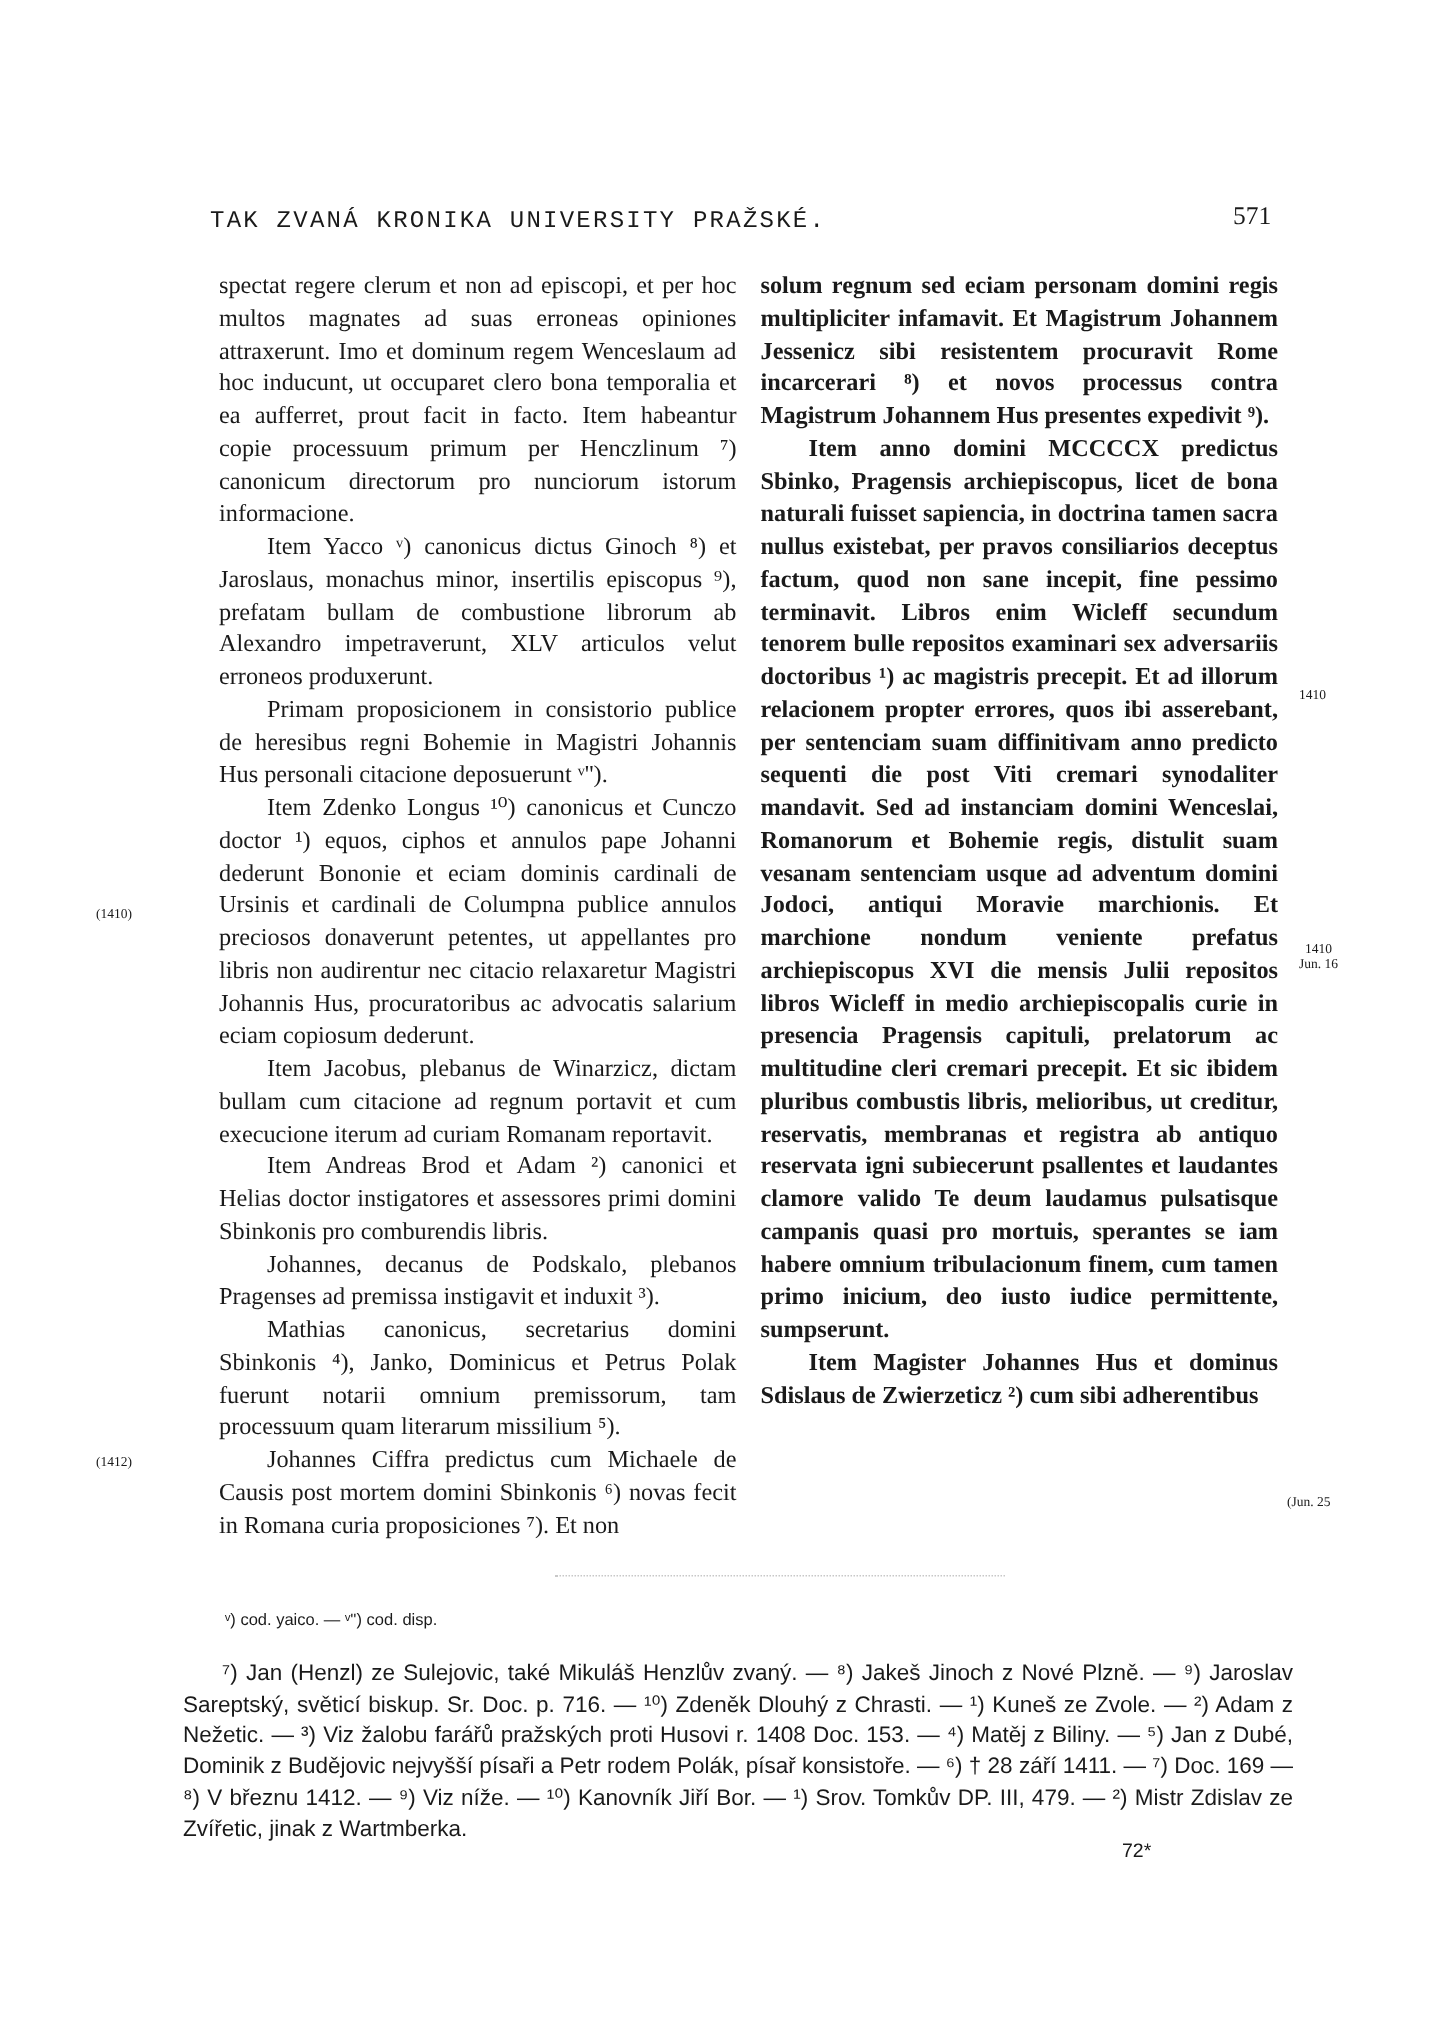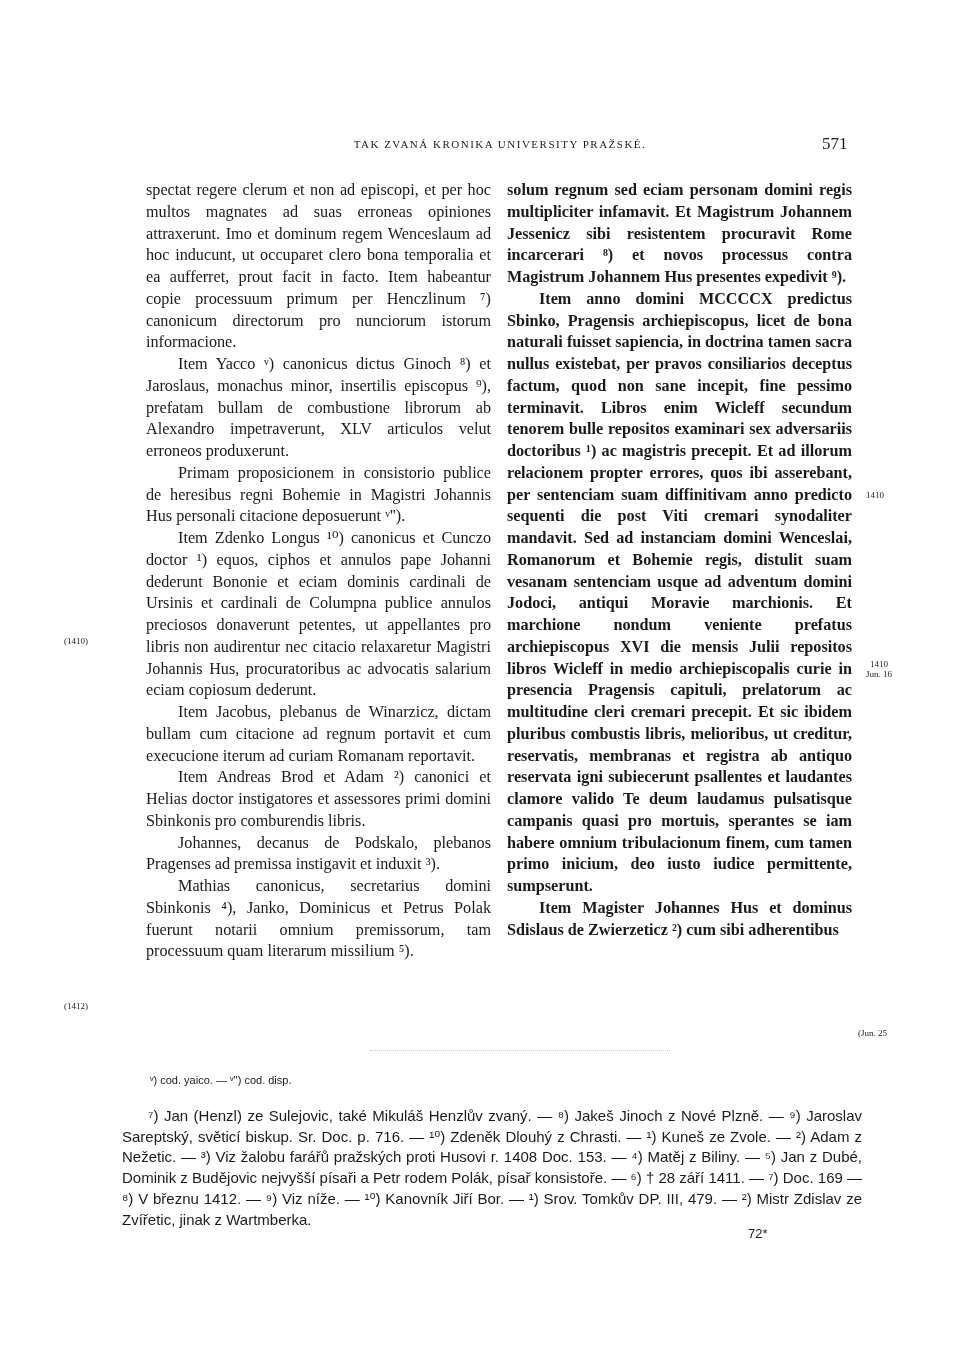--- a/index.html
+++ b/index.html
@@ -3,35 +3,35 @@
   <meta charset="utf-8">
   <style>
     html, body { margin: 0; padding: 0; background: #ffffff; }
     body {
       width: 960px; height: 1352px; position: relative; overflow: hidden;
       font-family: "Liberation Serif", "DejaVu Serif", serif;
       color: #1a1a1a;
     }
     .running-head {
       position: absolute; top: 138px; left: 140px; width: 720px;
-      font-size: 11px; letter-spacing: 1.5px; text-align: center;
+      font-size: 16px; letter-spacing: 1.5px; text-align: left; font-family: Liberation Mono, monospace;
     }
     .page-number {
       position: absolute; top: 134px; left: 822px; font-size: 17px;
     }
     .col {
       position: absolute; top: 180px; width: 345px;
       font-size: 16.2px; line-height: 21.75px; text-align: justify;
     }
     .col-left { left: 146px; }
     .col-right { left: 507px; font-weight: bold; }
     .col p { margin: 0; }
     .col p.indent { text-indent: 32px; }
     .margin-note {
-      position: absolute; font-size: 9px; line-height: 10px; margin-top: 32px;
+      position: absolute; font-size: 9px; line-height: 10px;
     }
     .separator {
       position: absolute; top: 1050px; left: 370px; width: 300px; height: 1px;
       border-top: 1px dotted #c8c8c8;
     }
     .footnotes {
       position: absolute; left: 122px; width: 740px;
       font-family: "Liberation Sans", "DejaVu Sans", sans-serif;
       font-size: 15px; line-height: 20.7px; text-align: justify;
     }
@@ -51,20 +51,21 @@
 
 <div class="col col-left">
   <p>spectat regere clerum et non ad episcopi, et per hoc multos magnates ad suas erroneas opiniones attraxerunt. Imo et dominum regem Wenceslaum ad hoc inducunt, ut occuparet clero bona temporalia et ea aufferret, prout facit in facto. Item habeantur copie processuum primum per Henczlinum ⁷) canonicum directorum pro nunciorum istorum informacione.</p>
   <p class="indent">Item Yacco ᵛ) canonicus dictus Ginoch ⁸) et Jaroslaus, monachus minor, insertilis episcopus ⁹), prefatam bullam de combustione librorum ab Alexandro impetraverunt, XLV articulos velut erroneos produxerunt.</p>
   <p class="indent">Primam proposicionem in consistorio publice de heresibus regni Bohemie in Magistri Johannis Hus personali citacione deposuerunt ᵛ'').</p>
   <p class="indent">Item Zdenko Longus ¹⁰) canonicus et Cunczo doctor ¹) equos, ciphos et annulos pape Johanni dederunt Bononie et eciam dominis cardinali de Ursinis et cardinali de Columpna publice annulos preciosos donaverunt petentes, ut appellantes pro libris non audirentur nec citacio relaxaretur Magistri Johannis Hus, procuratoribus ac advocatis salarium eciam copiosum dederunt.</p>
   <p class="indent">Item Jacobus, plebanus de Winarzicz, dictam bullam cum citacione ad regnum portavit et cum execucione iterum ad curiam Romanam reportavit.</p>
   <p class="indent">Item Andreas Brod et Adam ²) canonici et Helias doctor instigatores et assessores primi domini Sbinkonis pro comburendis libris.</p>
   <p class="indent">Johannes, decanus de Podskalo, plebanos Pragenses ad premissa instigavit et induxit ³).</p>
   <p class="indent">Mathias canonicus, secretarius domini Sbinkonis ⁴), Janko, Dominicus et Petrus Polak fuerunt notarii omnium premissorum, tam processuum quam literarum missilium ⁵).</p>
+  <p class="indent">Johannes Ciffra predictus cum Michaele de Causis post mortem domini Sbinkonis ⁶) novas fecit in Romana curia proposiciones ⁷). Et non</p>
 </div>
 
 <div class="margin-note" style="top:604px; left:64px;">(1410)</div>
 <div class="margin-note" style="top:969px; left:64px;">(1412)</div>
 
 <div class="col col-right">
   <p>solum regnum sed eciam personam domini regis multipliciter infamavit. Et Magistrum Johannem Jessenicz sibi resistentem procuravit Rome incarcerari ⁸) et novos processus contra Magistrum Johannem Hus presentes expedivit ⁹).</p>
   <p class="indent">Item anno domini MCCCCX predictus Sbinko, Pragensis archiepiscopus, licet de bona naturali fuisset sapiencia, in doctrina tamen sacra nullus existebat, per pravos consiliarios deceptus factum, quod non sane incepit, fine pessimo terminavit. Libros enim Wicleff secundum tenorem bulle repositos examinari sex adversariis doctoribus ¹) ac magistris precepit. Et ad illorum relacionem propter errores, quos ibi asserebant, per sentenciam suam diffinitivam anno predicto sequenti die post Viti cremari synodaliter mandavit. Sed ad instanciam domini Wenceslai, Romanorum et Bohemie regis, distulit suam vesanam sentenciam usque ad adventum domini Jodoci, antiqui Moravie marchionis. Et marchione nondum veniente prefatus archiepiscopus XVI die mensis Julii repositos libros Wicleff in medio archiepiscopalis curie in presencia Pragensis capituli, prelatorum ac multitudine cleri cremari precepit. Et sic ibidem pluribus combustis libris, melioribus, ut creditur, reservatis, membranas et registra ab antiquo reservata igni subiecerunt psallentes et laudantes clamore valido Te deum laudamus pulsatisque campanis quasi pro mortuis, sperantes se iam habere omnium tribulacionum finem, cum tamen primo inicium, deo iusto iudice permittente, sumpserunt.</p>
   <p class="indent">Item Magister Johannes Hus et dominus Sdislaus de Zwierzeticz ²) cum sibi adherentibus</p>
 </div>

